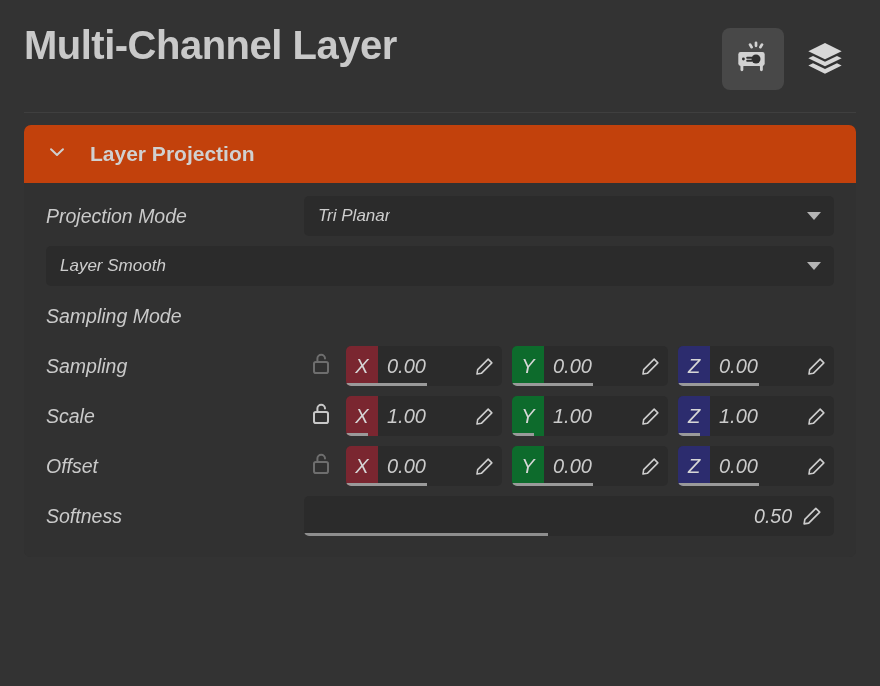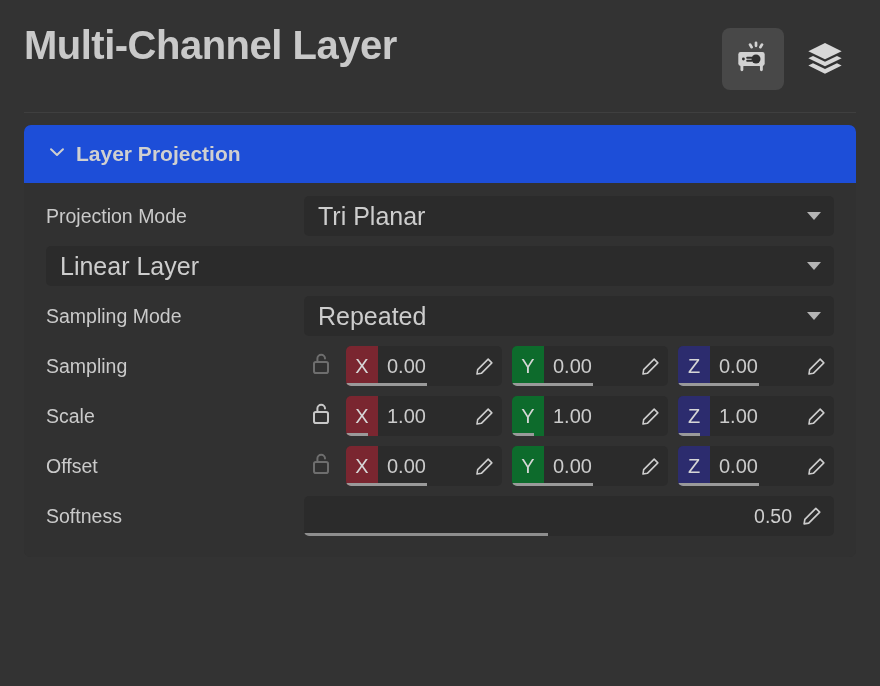--- a/index.html
+++ b/index.html
@@ -81,34 +81,35 @@
   
   .panel {
     margin: 12px 24px 0 24px;
     border-radius: 7px;
     overflow: hidden;
     background: #303030;
   }
   .panel-header {
     display: flex;
     align-items: center;
-    gap: 8px;
+    gap: 22px;
     height: 58px;
     padding: 0 22px;
-    background: #1d4ed8;
+    background: #c2410c;
   }
   .panel-header .chev { display: block; }
   .panel-title {
     font-size: 21px;
     font-weight: bold;
     color: #d0d0d0;
   }
   .panel-body {
     padding: 8px 0 16px 0;
     background: #313131;
+    font-style: italic;
   }
 
   
   .row {
     display: flex;
     align-items: center;
     height: 50px;
     padding: 0 22px;
   }
   .row-label {
@@ -130,21 +131,21 @@
     height: 40px;
     background: #2b2b2b;
     border-radius: 5px;
     display: flex;
     align-items: center;
     padding: 0 14px;
     cursor: pointer;
     position: relative;
   }
   .dropdown-value {
-    font-size: 25px;
+    font-size: 17px;
     color: #cdcdcd;
     white-space: nowrap;
     overflow: hidden;
   }
   .caret {
     position: absolute;
     right: 13px;
     top: 50%;
     transform: translateY(-50%);
     width: 0; height: 0;
@@ -320,34 +321,28 @@
           <div class="dropdown">
             <span class="dropdown-value">Tri Planar</span>
             <span class="caret"></span>
           </div>
         </div>
       </div>
 
       <div class="row">
         <div class="row-control">
           <div class="dropdown">
-            <span class="dropdown-value">Linear Layer</span>
+            <span class="dropdown-value">Layer Smooth</span>
             <span class="caret"></span>
           </div>
         </div>
       </div>
 
       <div class="row">
         <div class="row-label">Sampling Mode</div>
-        <div class="row-control">
-          <div class="dropdown">
-            <span class="dropdown-value">Repeated</span>
-            <span class="caret"></span>
-          </div>
-        </div>
       </div>
 
       <div class="row">
         <div class="row-label">Sampling</div>
         <div class="row-control">
           <div class="vector">
             <div class="lock-btn">
               <span>
                 <svg width="22" height="26" viewBox="0 0 22 26" fill="none" stroke="#6e6e6e" stroke-width="2" stroke-linecap="round">
                   <rect x="4" y="11" width="14" height="11" rx="1.8"></rect>

